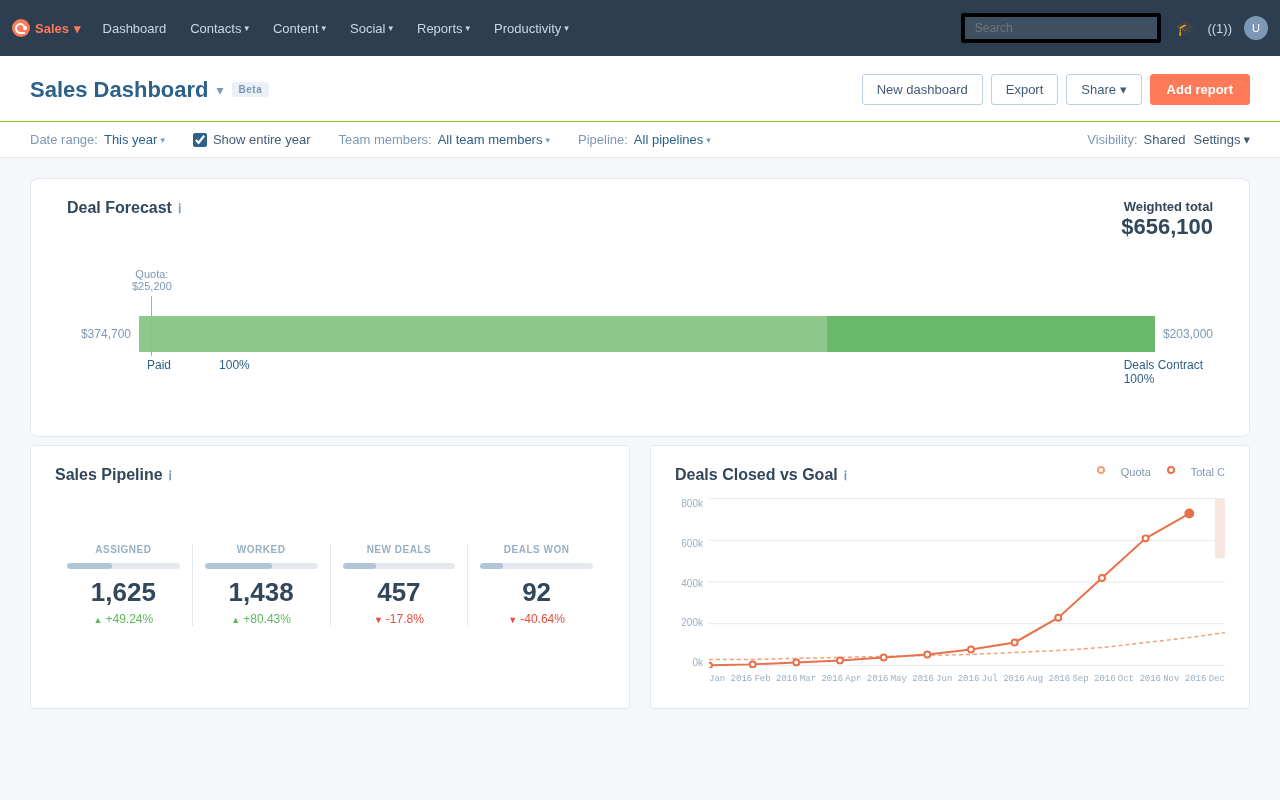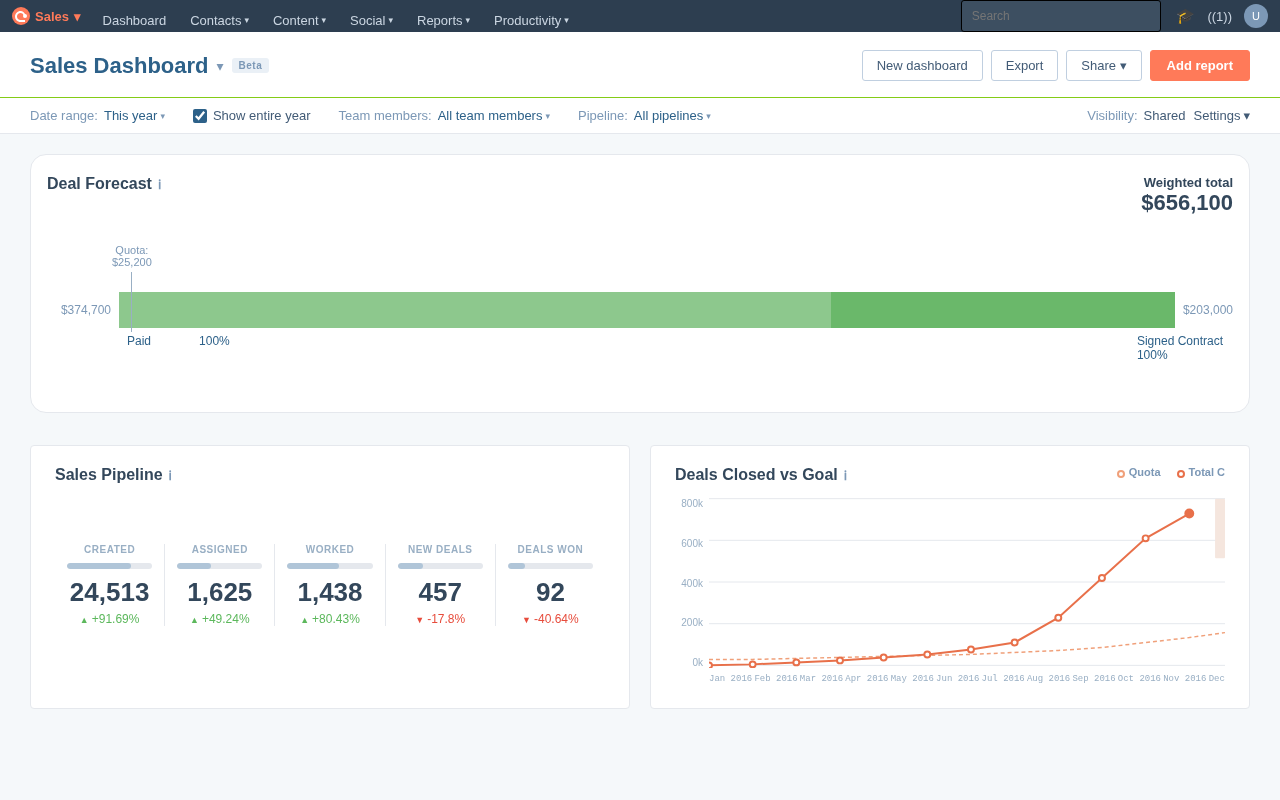--- a/index.html
+++ b/index.html
@@ -1,36 +1,37 @@
 <!DOCTYPE html>
 <html><head>
   <meta charset="utf-8">
   <style>
     * { box-sizing: border-box; margin: 0; padding: 0; }
     body { font-family: -apple-system, BlinkMacSystemFont, 'Helvetica Neue', Arial, sans-serif; font-size: 13px; background: #f5f8fa; color: #33475b; }
 
     
     .topnav {
       background: #2d3e50;
-      height: 32px;
+      height: 56px;
       display: flex;
+      align-items: center;
       padding: 0 12px;
       gap: 4px;
     }
     .topnav-brand {
       display: flex; align-items: center; gap: 5px; color: #ff7a59; font-weight: 700; font-size: 13px; margin-right: 8px;
     }
     .topnav-brand svg { width: 18px; height: 18px; }
     .topnav-item {
       color: #cbd6e2; font-size: 13px; padding: 0 10px; height: 40px; display: flex; align-items: center; gap: 3px; cursor: pointer; white-space: nowrap;
     }
     .topnav-item .caret { font-size: 9px; }
     .topnav-spacer { flex: 1; }
     .topnav-search {
-      background: #3d4f61; border: 1px solid #000000; border-radius: 3px; color: #cbd6e2; padding: 4px 10px; font-size: 12px; width: 200px; outline: none;
+      background: #3d4f61; border: 4px solid #000000; border-radius: 3px; color: #cbd6e2; padding: 4px 10px; font-size: 12px; width: 200px; outline: none;
     }
     .topnav-icons { display: flex; gap: 12px; align-items: center; margin-left: 12px; }
     .topnav-icon { color: #cbd6e2; font-size: 15px; cursor: pointer; }
     .topnav-avatar { width: 24px; height: 24px; border-radius: 50%; background: #7c98b6; display: flex; align-items: center; justify-content: center; color: white; font-size: 11px; cursor: pointer; }
 
     
     .page-header {
       background: white; border-bottom: 1px solid #84cc16; padding: 18px 30px 16px; display: flex; align-items: center; justify-content: space-between;
     }
     .page-title-area { display: flex; align-items: center; gap: 8px; }
@@ -54,21 +55,21 @@
     .filter-checkbox-label { color: #425b76; }
     .filters-right { margin-left: auto; display: flex; align-items: center; gap: 8px; }
     .visibility-text { color: #7c98b6; }
     .visibility-value { color: #425b76; font-weight: 500; }
     .settings-link { color: #425b76; cursor: pointer; display: flex; align-items: center; gap: 3px; }
 
     
     .main-content { padding: 20px 30px; }
 
     
-    .card { background: white; border: 1px solid #e5e8ed; border-radius: 16px; margin-bottom: 32px; padding: 20px 16px; }
+    .card { background: white; border: 1px solid #e5e8ed; border-radius: 8px; margin-bottom: 8px; padding: 20px 36px; }
     .card-title { font-size: 16px; font-weight: 600; color: #33475b; margin-bottom: 6px; display: flex; align-items: center; gap: 6px; }
     .info-icon { color: #7c98b6; font-size: 13px; cursor: pointer; }
 
     
     .weighted-total-area { text-align: right; margin-bottom: 8px; }
     .weighted-total-label { font-size: 13px; font-weight: 700; color: #33475b; }
     .weighted-total-value { font-size: 22px; font-weight: 700; color: #33475b; }
 
     .forecast-chart { position: relative; padding: 20px 0 30px; }
 
@@ -84,21 +85,21 @@
     .metric-bar-mini { height: 6px; background: #e5e8ed; border-radius: 3px; margin-bottom: 8px; position: relative; overflow: hidden; }
     .metric-bar-fill { height: 100%; background: #b0c5d8; border-radius: 3px; }
     .metric-value { font-size: 26px; font-weight: 700; color: #33475b; margin-bottom: 4px; }
     .metric-change-up { color: #5cb85c; font-size: 12px; display: flex; align-items: center; justify-content: center; gap: 3px; }
     .metric-change-down { color: #e74c3c; font-size: 12px; display: flex; align-items: center; justify-content: center; gap: 3px; }
     .arrow-up::before { content: '▲'; font-size: 9px; }
     .arrow-down::before { content: '▼'; font-size: 9px; }
 
     
     .chart-legend { display: flex; gap: 16px; justify-content: flex-end; margin-bottom: 8px; font-size: 11px; color: #7c98b6; }
-    .legend-item { display: flex; align-items: flex-end; gap: 4px; font-weight: bold; }
+    .legend-item { display: flex; align-items: flex-start; gap: 16px; }
     .legend-dot-quota { width: 8px; height: 8px; border-radius: 50%; border: 2px solid #f0a07a; background: white; }
     .legend-dot-total { width: 8px; height: 8px; border-radius: 50%; border: 2px solid #e8704a; background: white; }
   </style>
 </head>
 <body>
 
 <nav class="topnav">
   <div class="topnav-brand">
     <svg viewBox="0 0 18 18" fill="none">
       <circle cx="9" cy="9" r="9" fill="#ff7a59"></circle>
@@ -228,44 +229,36 @@
         <div style="font-size:12px; color:#7c98b6; padding-left:8px; white-space:nowrap;">$203,000</div>
       </div>
 
       <div style="display:flex; align-items:flex-start; margin-top:6px; padding-left:80px;">
         <div style="display:flex; flex-direction:row;gap:48px;">
           <span style="color:#2d6189; font-size:12px; font-weight:500;">Paid</span>
           <span style="color:#2d6189; font-size:12px;">100%</span>
         </div>
         <div style="flex:1;"></div>
         <div style="display:flex; flex-direction:column; margin-right:10px;">
-          <span style="color:#2d6189; font-size:12px; font-weight:500;">Signed Contract</span>
+          <span style="color:#2d6189; font-size:12px; font-weight:500;">Deals Contract</span>
           <span style="color:#2d6189; font-size:12px;">100%</span>
         </div>
       </div>
     </div>
   </div>
 
   <div class="bottom-row">
 
     <div class="card-half">
       <div class="card-title">
         <span>Sales Pipeline</span>
         <span class="info-icon">ℹ</span>
       </div>
 
       <div class="pipeline-metrics" id="pipeline-metrics-container">
-      <div class="metric-col">
-      <div class="metric-header">CREATED</div>
-      <div class="metric-bar-mini">
-        <div class="metric-bar-fill" style="width:75%;"></div>
-      </div>
-      <div class="metric-value">24,513</div>
-      <div class="metric-change-up"><span class="arrow-up"></span> +91.69%</div>
-    </div>
           <div class="metric-col">
       <div class="metric-header">ASSIGNED</div>
       <div class="metric-bar-mini">
         <div class="metric-bar-fill" style="width:40%;"></div>
       </div>
       <div class="metric-value">1,625</div>
       <div class="metric-change-up"><span class="arrow-up"></span> +49.24%</div>
     </div>
           <div class="metric-col">
       <div class="metric-header">WORKED</div>

